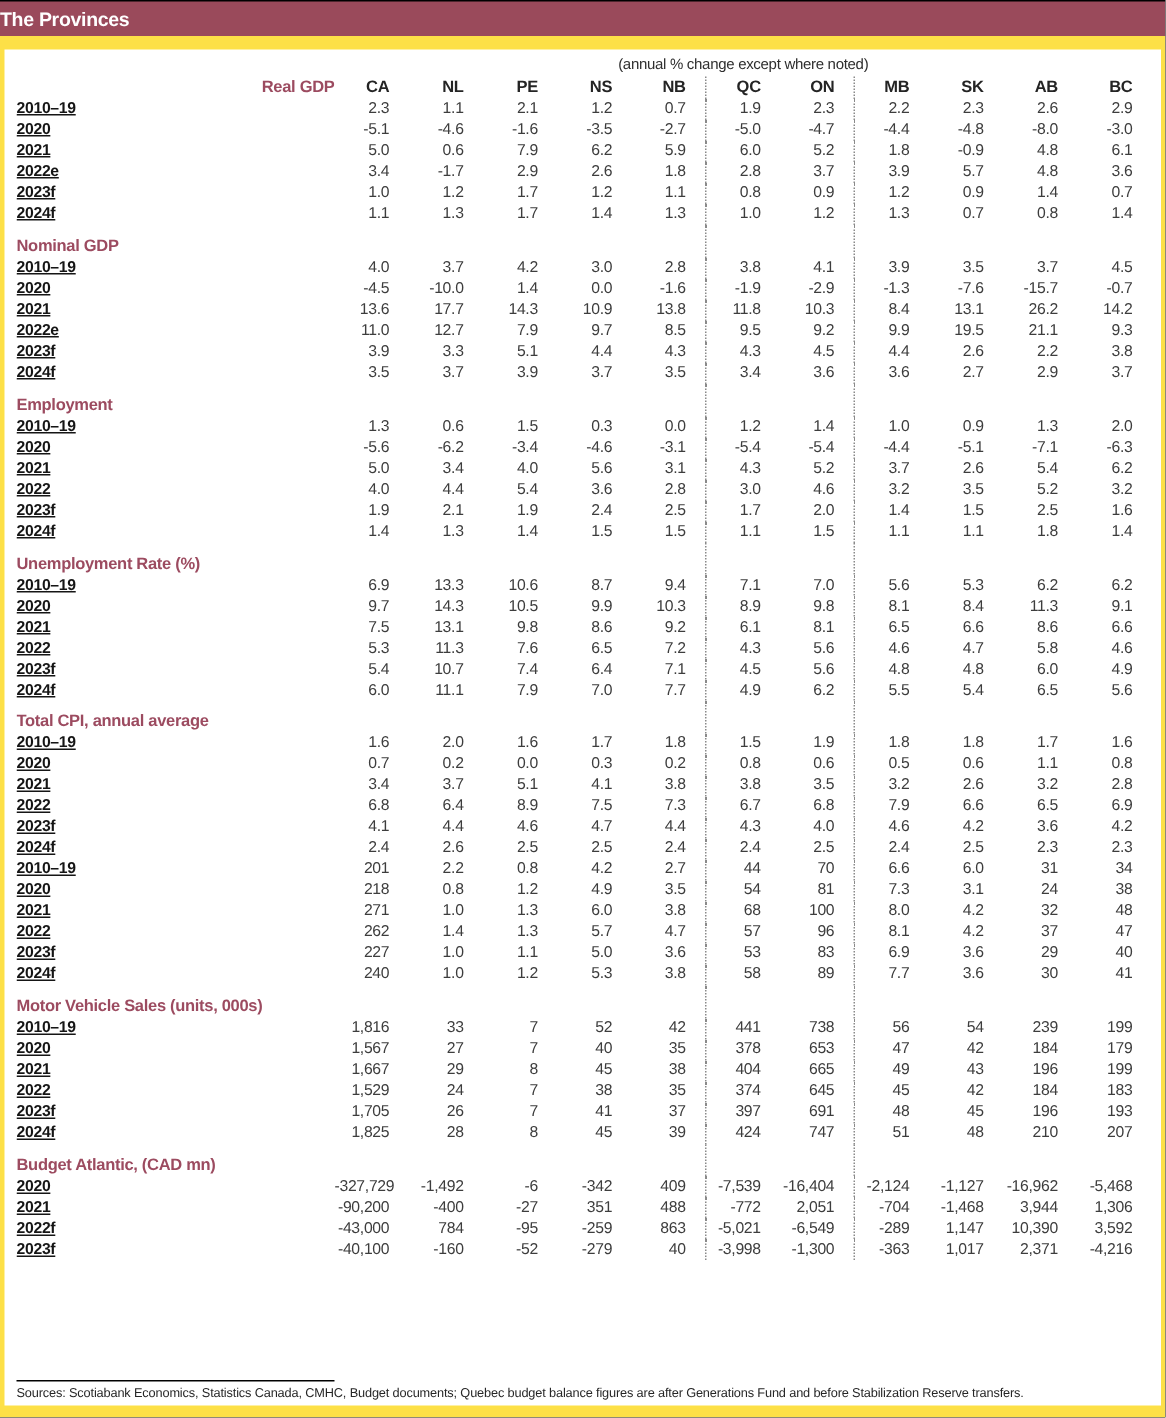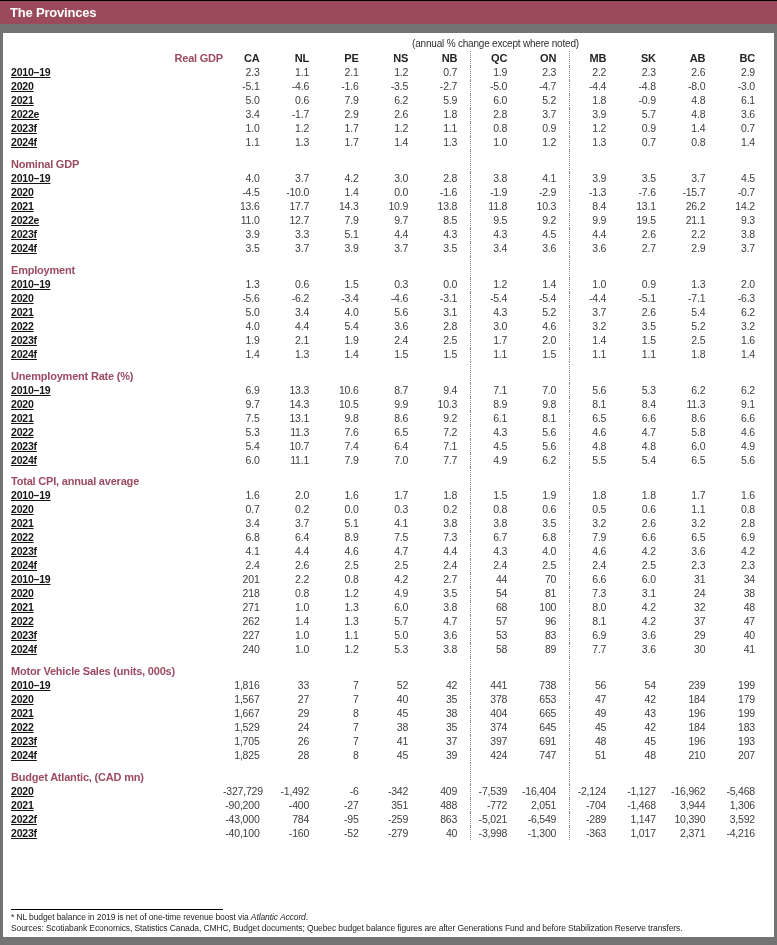--- a/index.html
+++ b/index.html
@@ -21,26 +21,25 @@
     overflow:hidden;
     letter-spacing:-0.2px;
   }
   .title-bar{
     height:24px;
     background:var(--accent);
     color:#fff;
     font-size:13px;
     font-weight:bold;
     display:flex;align-items:center;
-    padding-left:10px;
     border-top:1px solid #000;
   }
   .frame{
     height:921px;
-    background:#737373;
+    background:#fde047;
     padding:9px 3px 8px 3px;
   }
   .sheet{
     background:#fff;
     height:904px;
     padding:4px 6px 3px 8px;
     display:flex;flex-direction:column;
     overflow:hidden;
   }
   table.ptable{
@@ -804,18 +803,17 @@
               <td class="num">-1,300</td>
               <td class="num div-l">-363</td>
               <td class="num">1,017</td>
               <td class="num">2,371</td>
               <td class="num">-4,216</td>
             </tr>
           </tbody>
       </table>
       <div class="foot-block">
         <div class="foot-rule"></div>
-        <div class="footnote"><span>* NL budget balance in 2019 is net of one-time revenue boost via </span><i>Atlantic Accord</i><span>.</span></div>
         <div class="footnote">Sources: Scotiabank Economics, Statistics Canada, CMHC, Budget documents; Quebec budget balance figures are after Generations Fund and before Stabilization Reserve transfers.</div>
       </div>
     </div>
   </div>
 </div>
 
 </body></html>

